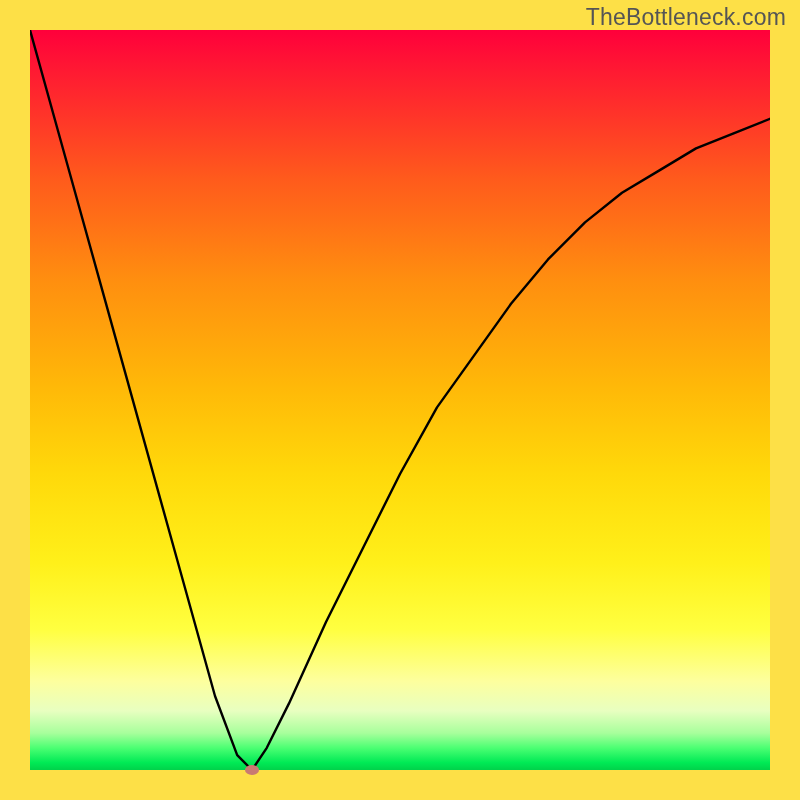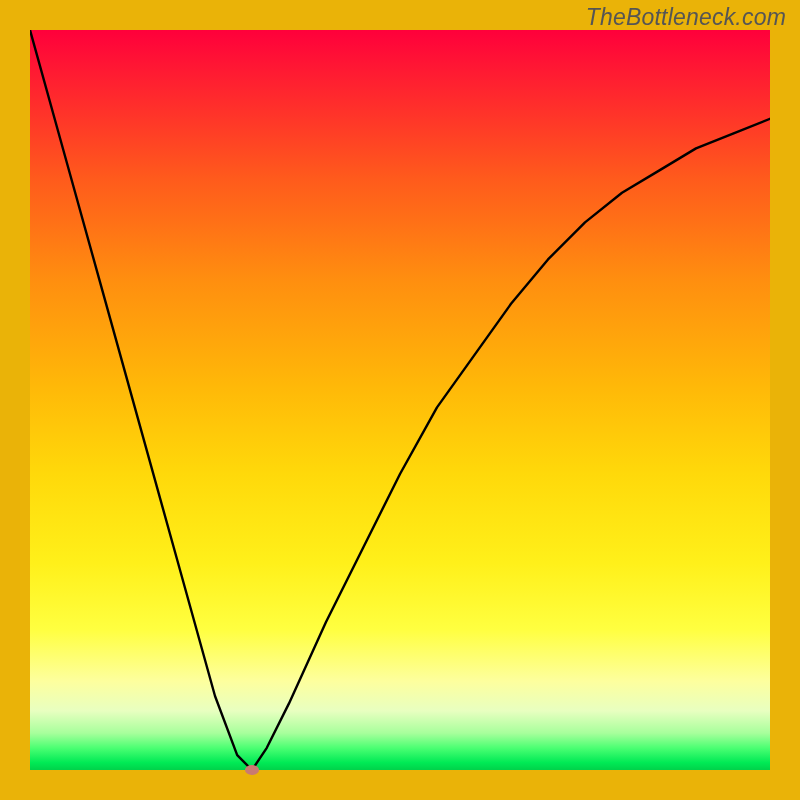--- a/index.html
+++ b/index.html
@@ -2,22 +2,21 @@
 <html><head>
 <meta charset="utf-8">
 <style>
   * { margin: 0; padding: 0; box-sizing: border-box; }
   html, body { width: 800px; height: 800px; overflow: hidden; }
   body { background: #000; font-family: Arial, Helvetica, sans-serif; }
   .chart-outer {
     position: relative;
     width: 800px;
     height: 800px;
-    background: #eab308;
-    font-style: italic;
+    background: #fde047;
   }
   .watermark {
     position: absolute;
     top: 4px;
     right: 14px;
     color: #555;
     font-size: 23px;
     font-weight: 500;
     letter-spacing: 0.2px;
     z-index: 3;

